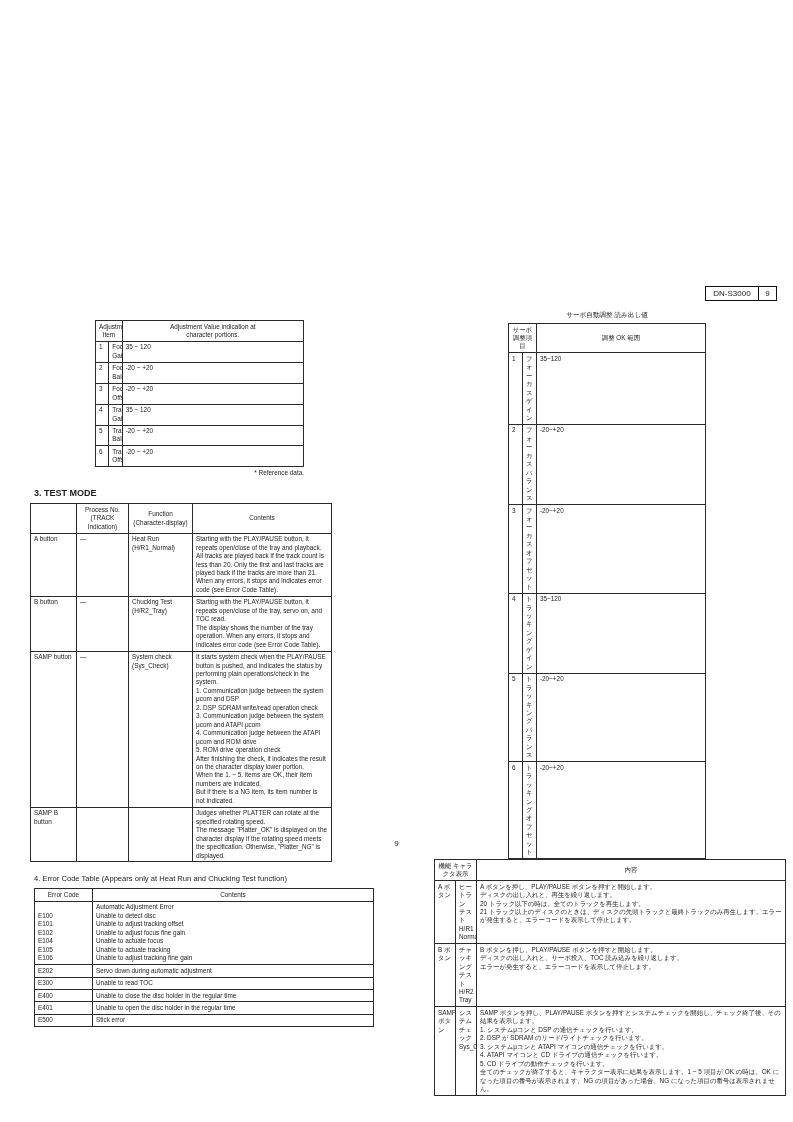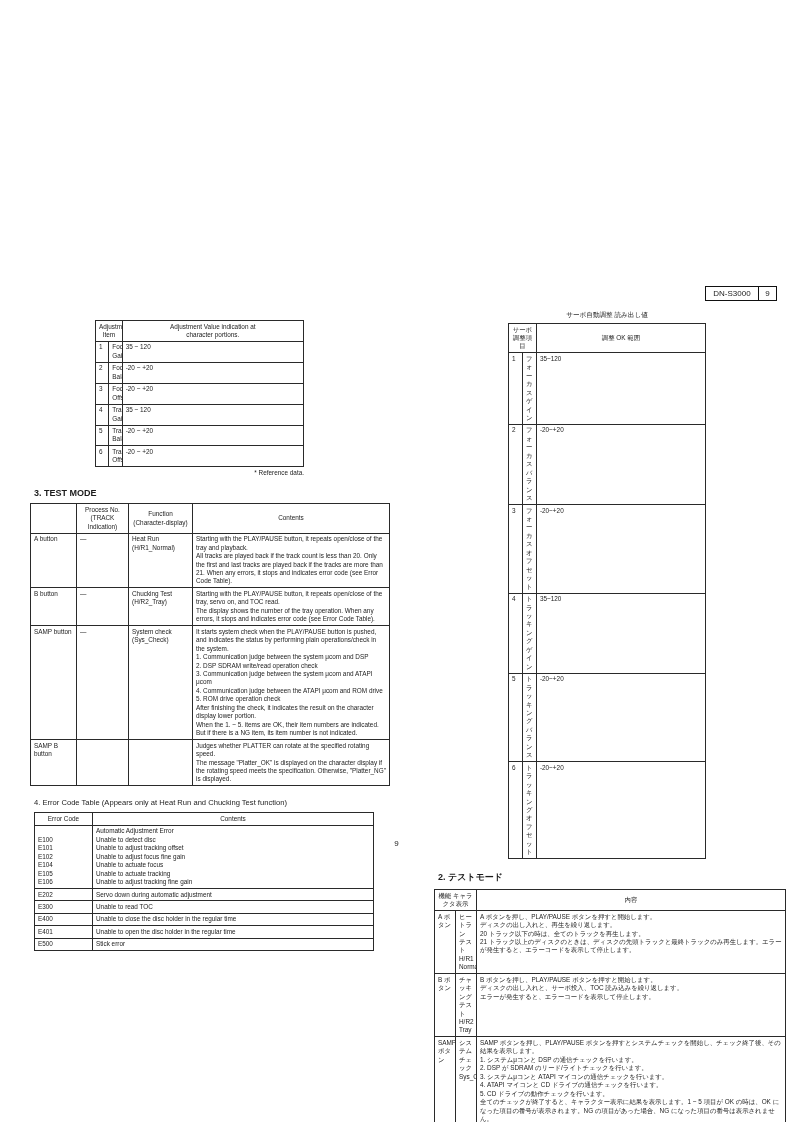--- a/index.html
+++ b/index.html
@@ -7,21 +7,21 @@
   .page {
     position: relative;
     width: 793px;
     height: 1122px;
     background: #ffffff;
     font-family: "Liberation Sans", sans-serif;
     color: #1c1c1c;
     overflow: hidden;
   }
   .col { position: absolute; }
-  #col-left  { left: 30px;  top: 320px; width: 360px; }
+  #col-left  { left: 30px;  top: 320px; width: 302px; }
   #col-right { left: 434px; top: 311px; width: 352px; }
 
   .tbl { border-collapse: collapse; table-layout: fixed; width: 100%; }
   .tbl th, .tbl td {
     border: 0.75px solid #2a2a2a;
     padding: 1.5px 3px;
     vertical-align: top;
     font-size: 6.4px;
     line-height: 1.32;
     font-weight: normal;
@@ -259,21 +259,20 @@
         </tr>
         <tr>
           <td class="c-center">6</td>
           <td>トラッキングオフセット</td>
           <td class="c-center">-20~+20</td>
         </tr>
       </tbody>
         </table>
     </div>
 
-    <div class="sec-heading">2. テストモード</div>
 
     <table class="tbl">
       <tbody>
           <tr>
         <th class="w-btn-r" colspan="2">機能 キャラクタ表示</th>
         <th>内容</th>
       </tr>
       <tr>
         <td class="w-btn-r c-mid">A ボタン</td>
         <td class="w-func-r c-mid ml">ヒートラン テスト

